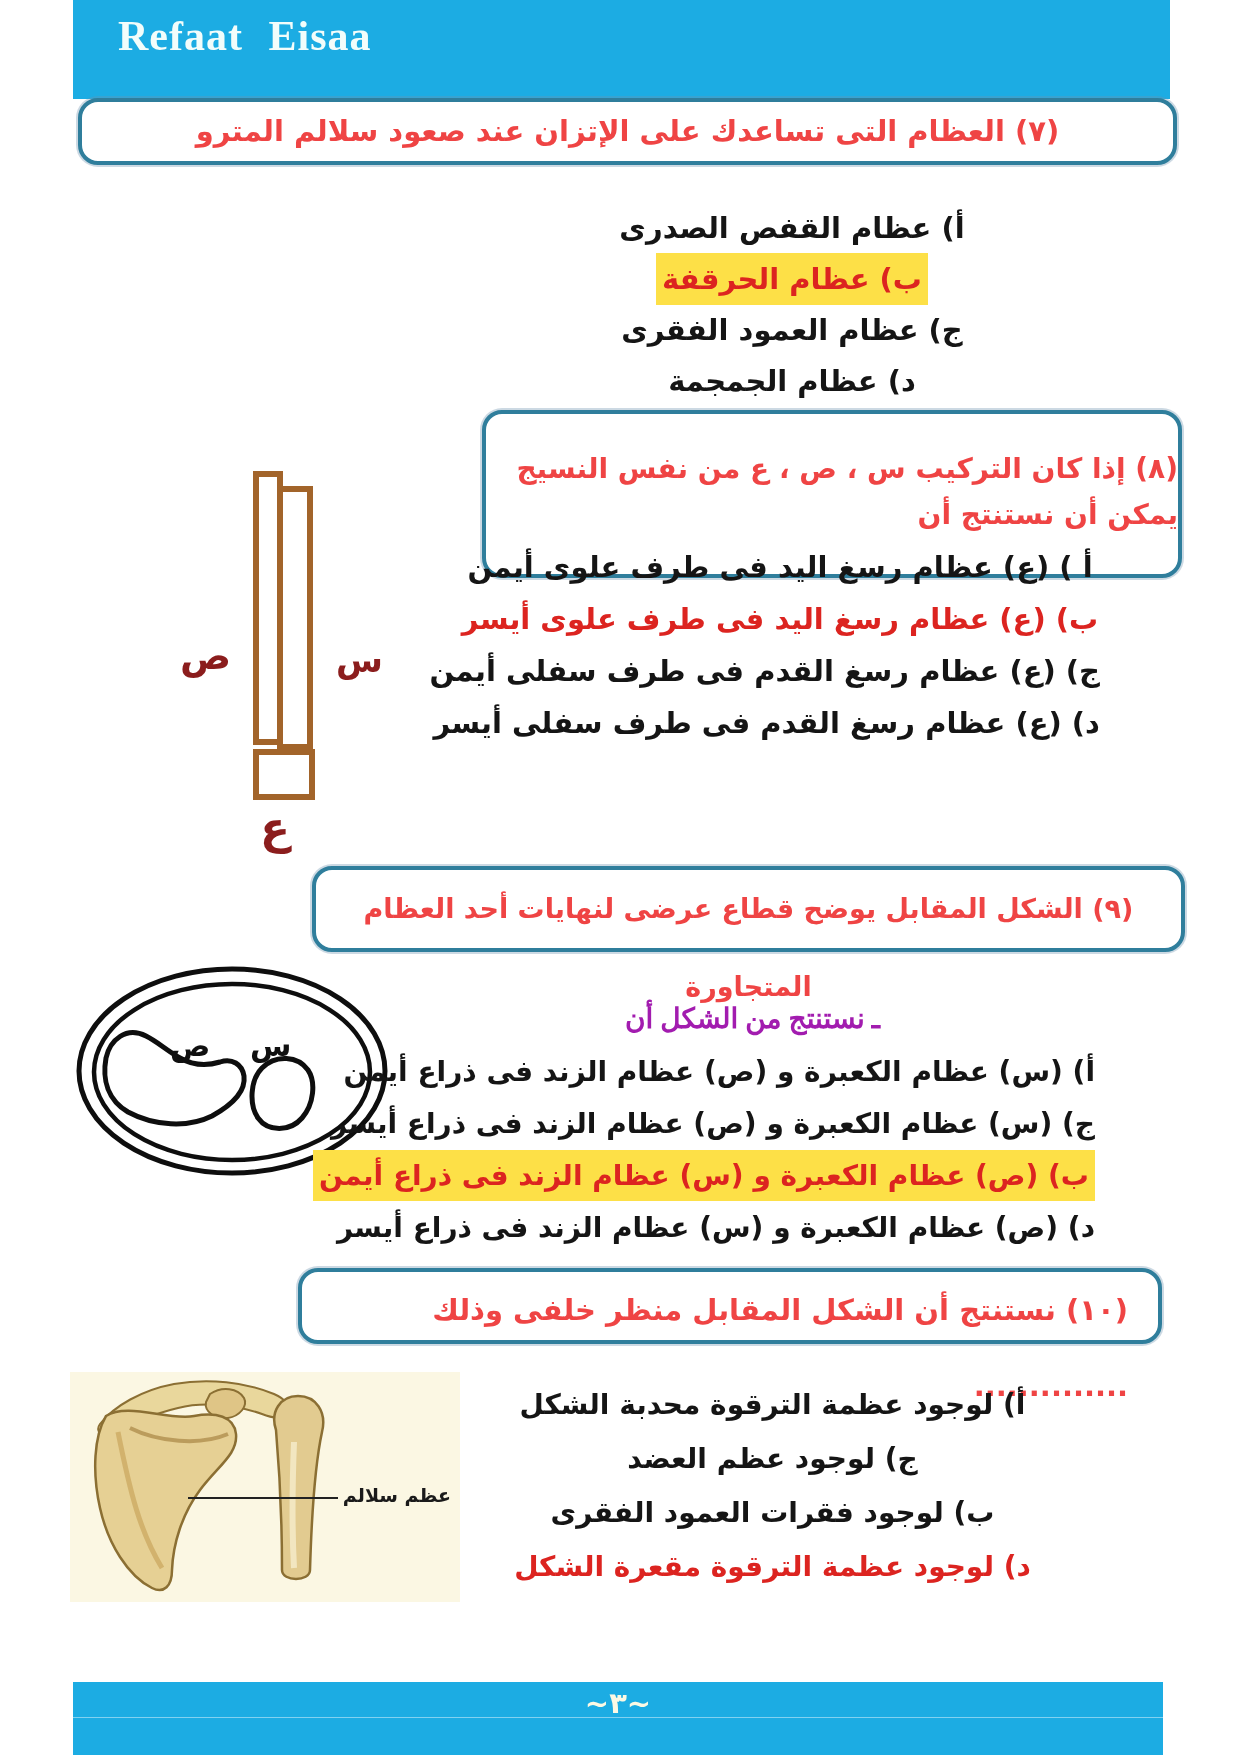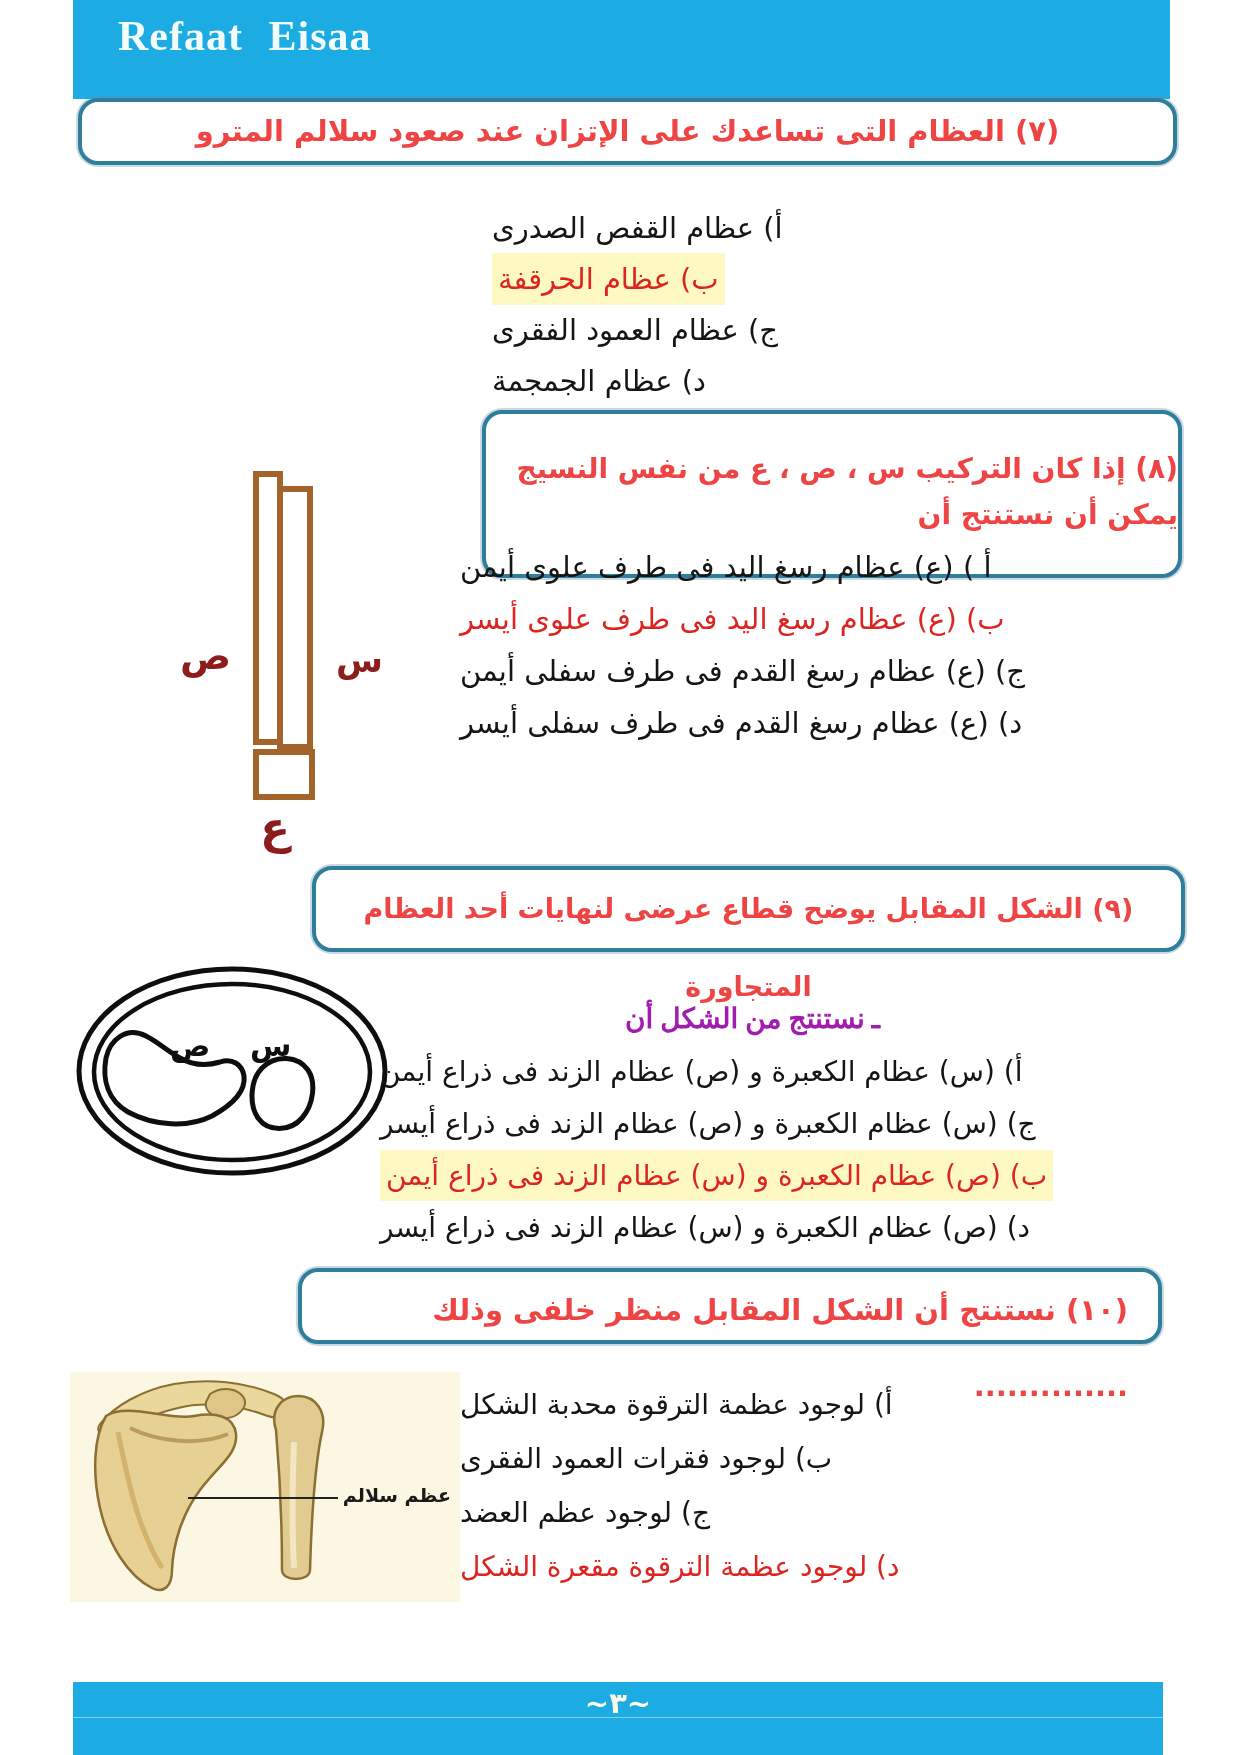--- a/index.html
+++ b/index.html
@@ -27,24 +27,24 @@
     box-shadow:0 0 0 2px rgba(110,145,175,.35);
     color:#ef4444;font-weight:bold;direction:rtl;
   }
   .q7box{left:78px;top:98px;width:1091px;height:59px;font-size:29px;line-height:59px;text-align:center;}
   .q8box{left:482px;top:410px;width:692px;height:128px;font-size:28px;padding-top:32px;}
   .q8box .l1{line-height:46px;}
   .q8box .l2{line-height:46px;}
   .q9box{left:312px;top:866px;width:865px;height:78px;font-size:27px;line-height:78px;text-align:center;}
   .q10box{left:298px;top:1268px;width:864px;height:76px;font-size:29px;line-height:76px;text-align:right;padding-left:4px;padding-right:30px;box-sizing:border-box;}
   
-  .answers{position:absolute;direction:rtl;text-align:left;font-weight:normal;color:#151515;}
+  .answers{position:absolute;direction:rtl;text-align:center;font-weight:bold;color:#151515;}
   .answers .ans{white-space:nowrap;}
   .answers .red{color:#DC2420;}
-  .answers .hl{background:#fef9c3;padding:9px 6px;}
+  .answers .hl{background:#fde047;padding:9px 6px;}
   .q7a{left:492px;top:203px;width:600px;font-size:29px;line-height:51px;}
   .q8a{left:460px;top:541px;width:640px;font-size:29px;line-height:52px;}
   .q9lead{position:absolute;left:580px;top:1002px;width:300px;font-size:28px;font-weight:bold;
           color:#a21caf;direction:rtl;text-align:right;font-family:Liberation Serif, serif;}
   .q9a{left:380px;top:1046px;width:715px;font-size:28px;line-height:52px;}
   .q10a{left:460px;top:1378px;width:625px;font-size:28px;line-height:54px;}
   
   .diag{position:absolute;}
   .diag-label{position:absolute;font-weight:bold;color:#8B1D1D;direction:rtl;}
   .lbl-sad8{left:180px;top:634px;font-size:38px;}
@@ -146,22 +146,22 @@
                C240,210 212,210 212,198 C212,150 210,104 206,58 Z" fill="#E2CB90" stroke="#8B6F33" stroke-width="2.5"></path>
       <path d="M224,70 C222,120 222,160 224,196" fill="none" stroke="#F2E6C0" stroke-width="6"></path>
 
       <line x1="118" y1="126" x2="268" y2="126" stroke="#222222" stroke-width="2"></line>
     </svg>
     <div class="caption">عظم سلالم</div>
   </div>
 
   <div class="answers q10a">
     <div class="ans"><span>أ) لوجود عظمة الترقوة محدبة الشكل</span></div>
+    <div class="ans"><span>ج) لوجود عظم العضد</span></div>
     <div class="ans"><span>ب) لوجود فقرات العمود الفقرى</span></div>
-    <div class="ans"><span>ج) لوجود عظم العضد</span></div>
     <div class="ans"><span class="red">د) لوجود عظمة الترقوة مقعرة الشكل</span></div>
   </div>
 
   <div class="botbar">
     <div class="innerline"></div>
     <div class="pagenum">~٣~</div>
   </div>
 
 </div>
 

